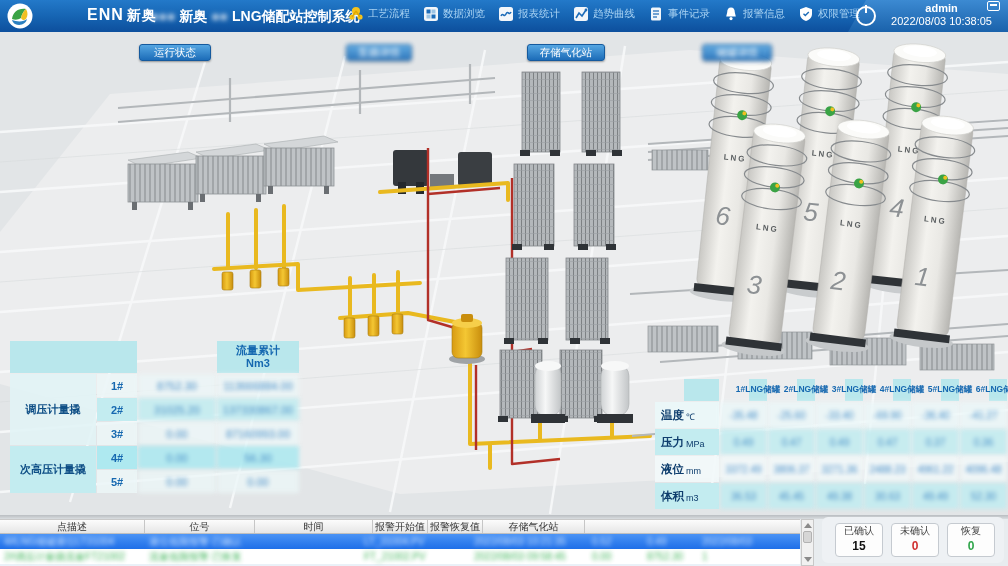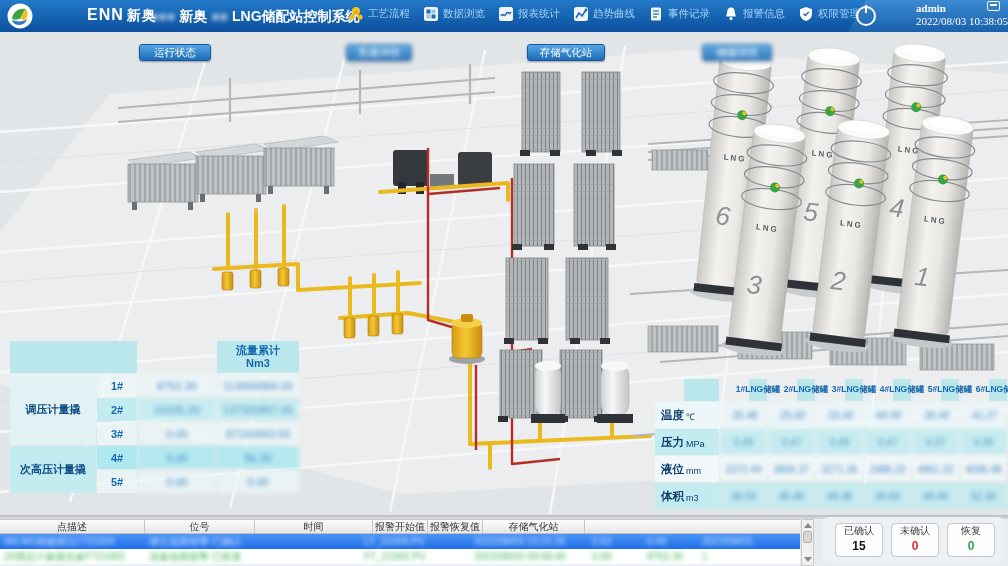--- a/index.html
+++ b/index.html
@@ -18,21 +18,21 @@
   .b1 { filter:blur(2.2px); opacity:.9; }
   .b2 { filter:blur(2.5px); opacity:.85; }
 
   .toolbar { position:absolute; left:348px; top:6px; display:flex; gap:13px; align-items:center; }
   .titem { display:flex; align-items:center; gap:4px; cursor:pointer; }
   .titem .lbl { color:#a9d3f3; font-size:10.5px; white-space:nowrap; }
   .ticon { width:16px; height:16px; display:block; }
 
   .pwr { position:absolute; right:132px; top:6px; width:20px; height:20px; border:2px solid #fff; border-radius:50%; }
   .pwr i { position:absolute; left:7px; top:-3px; width:2px; height:8px; background:#fff; display:block; }
-  .userblock { position:absolute; right:0; top:2px; text-align:left; color:#fff;font-family:Liberation Serif, serif; }
+  .userblock { position:absolute; right:16px; top:2px; text-align:center; color:#fff; }
   .uname { font-size:11px; font-weight:bold; line-height:13px; }
   .udate { font-size:11px; line-height:13px; white-space:nowrap; }
   .winicon { position:absolute; right:8px; top:1px; width:13px; height:10px; border:1.5px solid #fff; border-radius:2px; background:transparent; }
   .winicon i { display:block; margin:2px auto 0; width:7px; height:1.5px; background:#fff; }
 
   
   .navbtn { position:absolute; height:17px; background:linear-gradient(#55a6e2,#1c6cb8);
             border:1px solid #155a9e; border-radius:3px; color:#fff; font-size:10.5px;
             text-align:center; line-height:15px; box-shadow:0 1px 2px rgba(0,0,0,.35); cursor:pointer; white-space:nowrap; padding:0 4px;}
   #nav0 { left:139px; top:44px; width:72px; }

